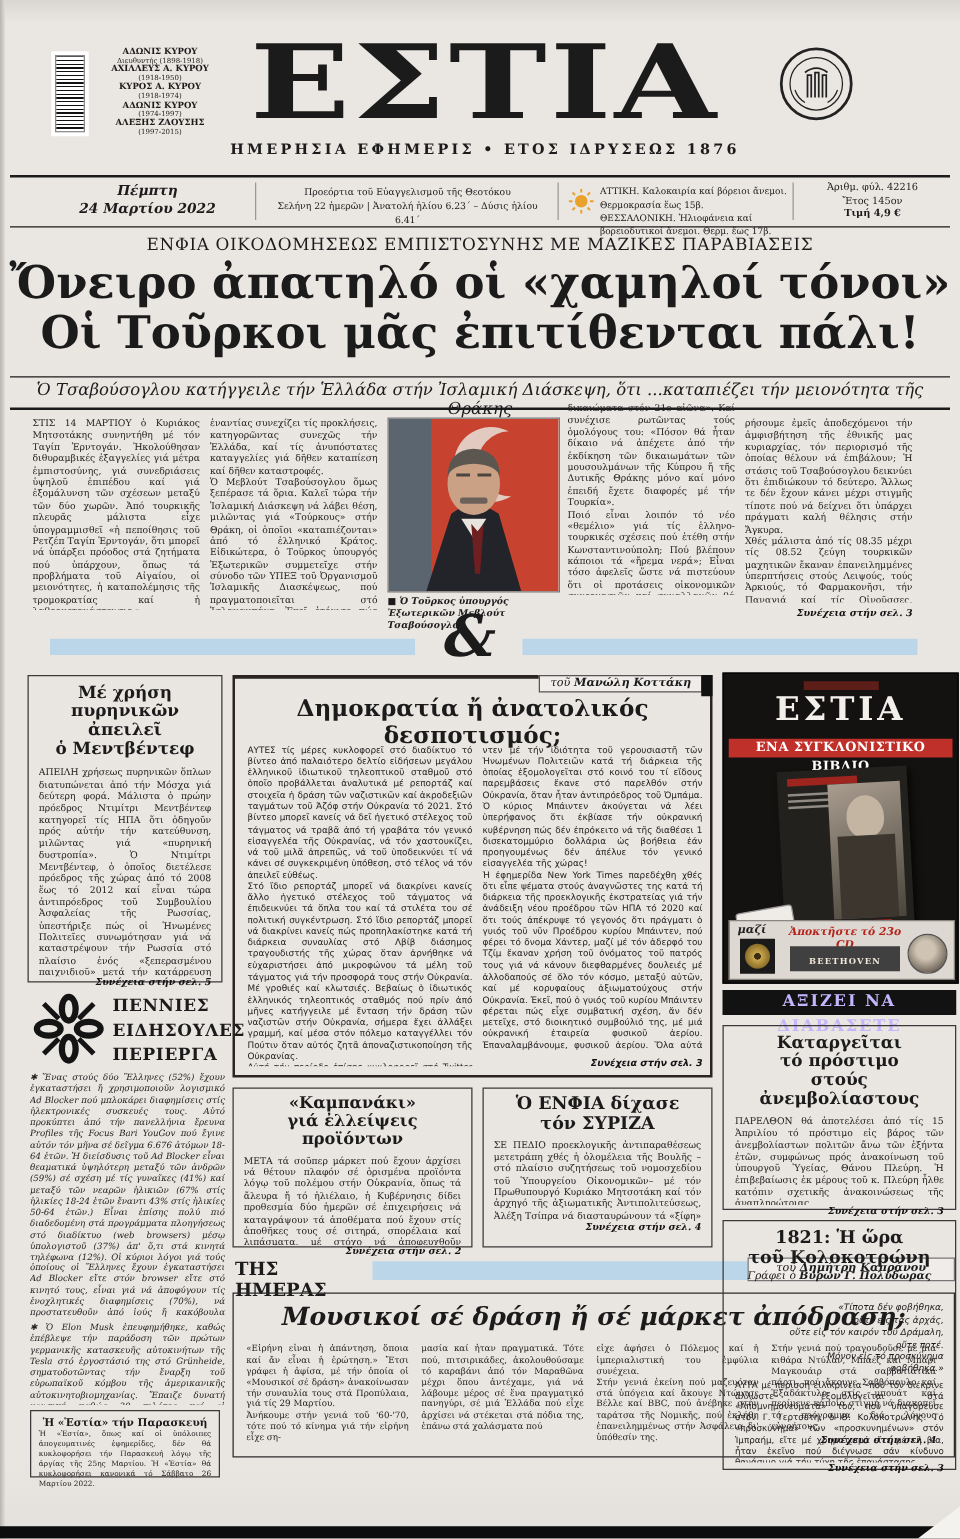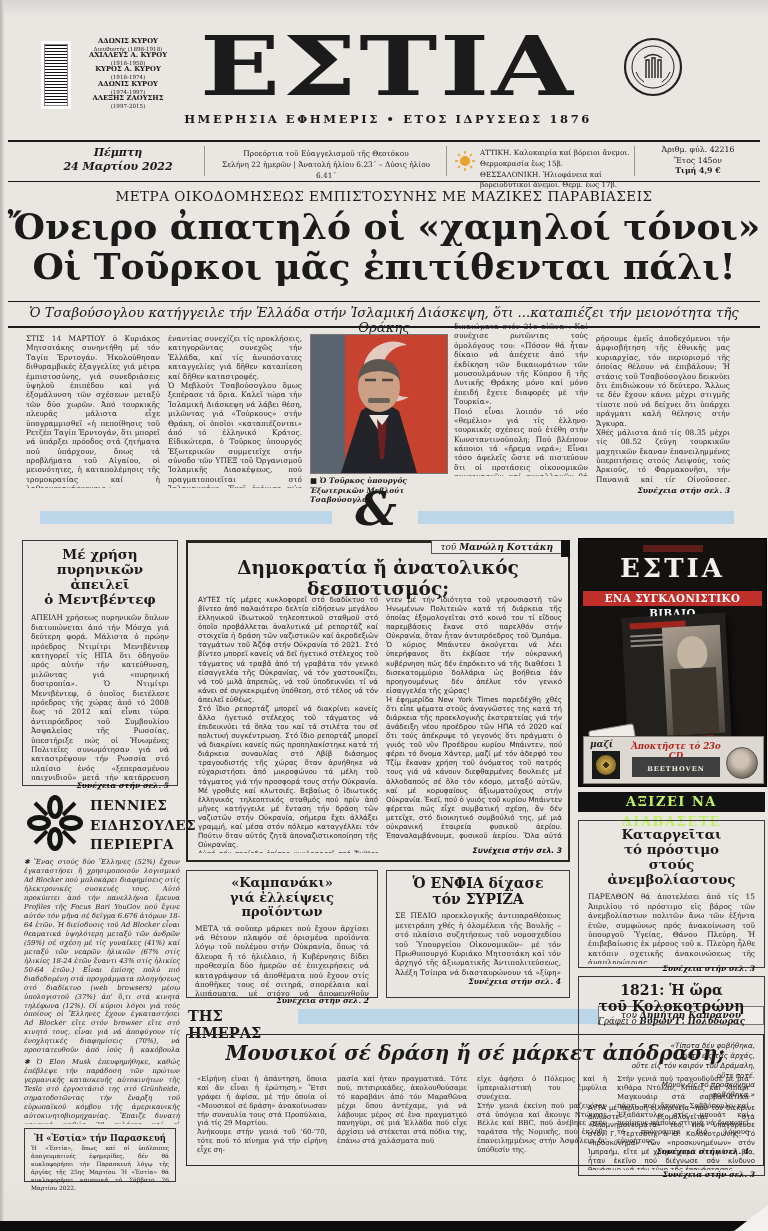--- a/index.html
+++ b/index.html
@@ -94,21 +94,21 @@
     </div>
 
     <div class="abs ctr" style="left:632px;top:1px;width:116px;line-height:1.35;">
       <div style="font-size:7.8px;">Ἀριθμ. φύλ. 42216</div>
       <div style="font-size:7.8px;">Ἔτος 145ον</div>
       <div style="font-size:7.8px;font-weight:bold;">Τιμή 4,9 €</div>
     </div>
   </div>
   <div class="abs rule" style="left:8px;top:181px;width:752px;height:1px;"></div>
 
-  <div class="abs ctr" style="left:8px;top:188px;width:752px;font-size:13.5px;letter-spacing:0.5px;">ΜΕΤΡΑ ΟΙΚΟΔΟΜΗΣΕΩΣ ΕΜΠΙΣΤΟΣΥΝΗΣ ΜΕ ΜΑΖΙΚΕΣ ΠΑΡΑΒΙΑΣΕΙΣ</div>
+  <div class="abs ctr" style="left:8px;top:188px;width:752px;font-size:13.5px;letter-spacing:0.5px;">ΕΝΦΙΑ ΟΙΚΟΔΟΜΗΣΕΩΣ ΕΜΠΙΣΤΟΣΥΝΗΣ ΜΕ ΜΑΖΙΚΕΣ ΠΑΡΑΒΙΑΣΕΙΣ</div>
 
   <div class="abs ctr" style="left:0;top:206px;width:768px;font-weight:bold;line-height:1.12;">
     <div style="font-size:36px;">Ὄνειρο ἀπατηλό οἱ «χαμηλοί τόνοι»</div>
     <div style="font-size:36px;">Οἱ Τοῦρκοι μᾶς ἐπιτίθενται πάλι!</div>
   </div>
 
   <div class="abs rule" style="left:8px;top:301px;width:752px;height:1px;"></div>
   <div class="abs ctr" style="left:8px;top:305px;width:752px;font-size:13.2px;font-style:italic;">Ὁ Τσαβούσογλου κατήγγειλε τήν Ἑλλάδα στήν Ἰσλαμική Διάσκεψη, ὅτι ...καταπιέζει τήν μειονότητα τῆς Θράκης</div>
   <div class="abs rule" style="left:8px;top:326px;width:752px;height:2px;"></div>
 
@@ -249,21 +249,21 @@
         <div class="abs" style="left:4px;top:4px;width:20px;height:20px;border-radius:50%;background:radial-gradient(circle,#3a2d12 18%,#caa84e 20%,#8a6d28 70%);"></div>
       </div>
       <div class="abs ctr" style="left:42px;top:4px;width:100px;color:#b3241c;font-size:8.6px;font-weight:bold;font-style:italic;">Ἀποκτῆστε τό 23ο CD</div>
       <div class="abs ctr" style="left:48px;top:20px;width:88px;height:20px;background:#404040;color:#efe8da;">
         <div style="font-size:6.6px;font-weight:bold;letter-spacing:1px;margin-top:8px;">BEETHOVEN</div>
       </div>
       <div class="abs" style="left:142px;top:10px;width:30px;height:30px;border-radius:50%;background:radial-gradient(circle at 45% 40%,#cfc4b4 30%,#6e6458 75%);border:1px solid #555;"></div>
     </div>
   </div>
 
-  <div class="abs ctr" style="left:578px;top:792px;width:187px;height:20px;background:#121212;color:#bef264;font-size:13px;font-weight:bold;letter-spacing:1.5px;line-height:20px;">ΑΞΙΖΕΙ ΝΑ ΔΙΑΒΑΣΕΤΕ</div>
+  <div class="abs ctr" style="left:578px;top:792px;width:187px;height:20px;background:#121212;color:#c4b5fd;font-size:13px;font-weight:bold;letter-spacing:1.5px;line-height:20px;">ΑΞΙΖΕΙ ΝΑ ΔΙΑΒΑΣΕΤΕ</div>
 
   <div class="abs box" style="left:578px;top:820px;width:187px;height:148px;padding:6px 9px;box-sizing:border-box;">
     <div class="teaser-title pre" style="font-size:13.5px;">Καταργεῖται
 τό πρόστιμο
 στούς ἀνεμβολίαστους</div>
     <div class="body-txt" style="margin-top:5px;height:72px;">ΠΑΡΕΛΘΟΝ θά ἀποτελέσει ἀπό τίς 15 Ἀπριλίου τό πρόστιμο εἰς βάρος τῶν ἀνεμβολίαστων πολιτῶν ἄνω τῶν ἑξήντα ἐτῶν, συμφώνως πρός ἀνακοίνωση τοῦ ὑπουργοῦ Ὑγείας, Θάνου Πλεύρη. Ἡ ἐπιβεβαίωσις ἐκ μέρους τοῦ κ. Πλεύρη ἦλθε κατόπιν σχετικῆς ἀνακοινώσεως τῆς ἀναπληρώτριας</div>
     <div class="cont">Συνέχεια στήν σελ. 3</div>
   </div>
 
   <div class="abs box" style="left:578px;top:976px;width:187px;height:200px;padding:6px 9px;box-sizing:border-box;">

